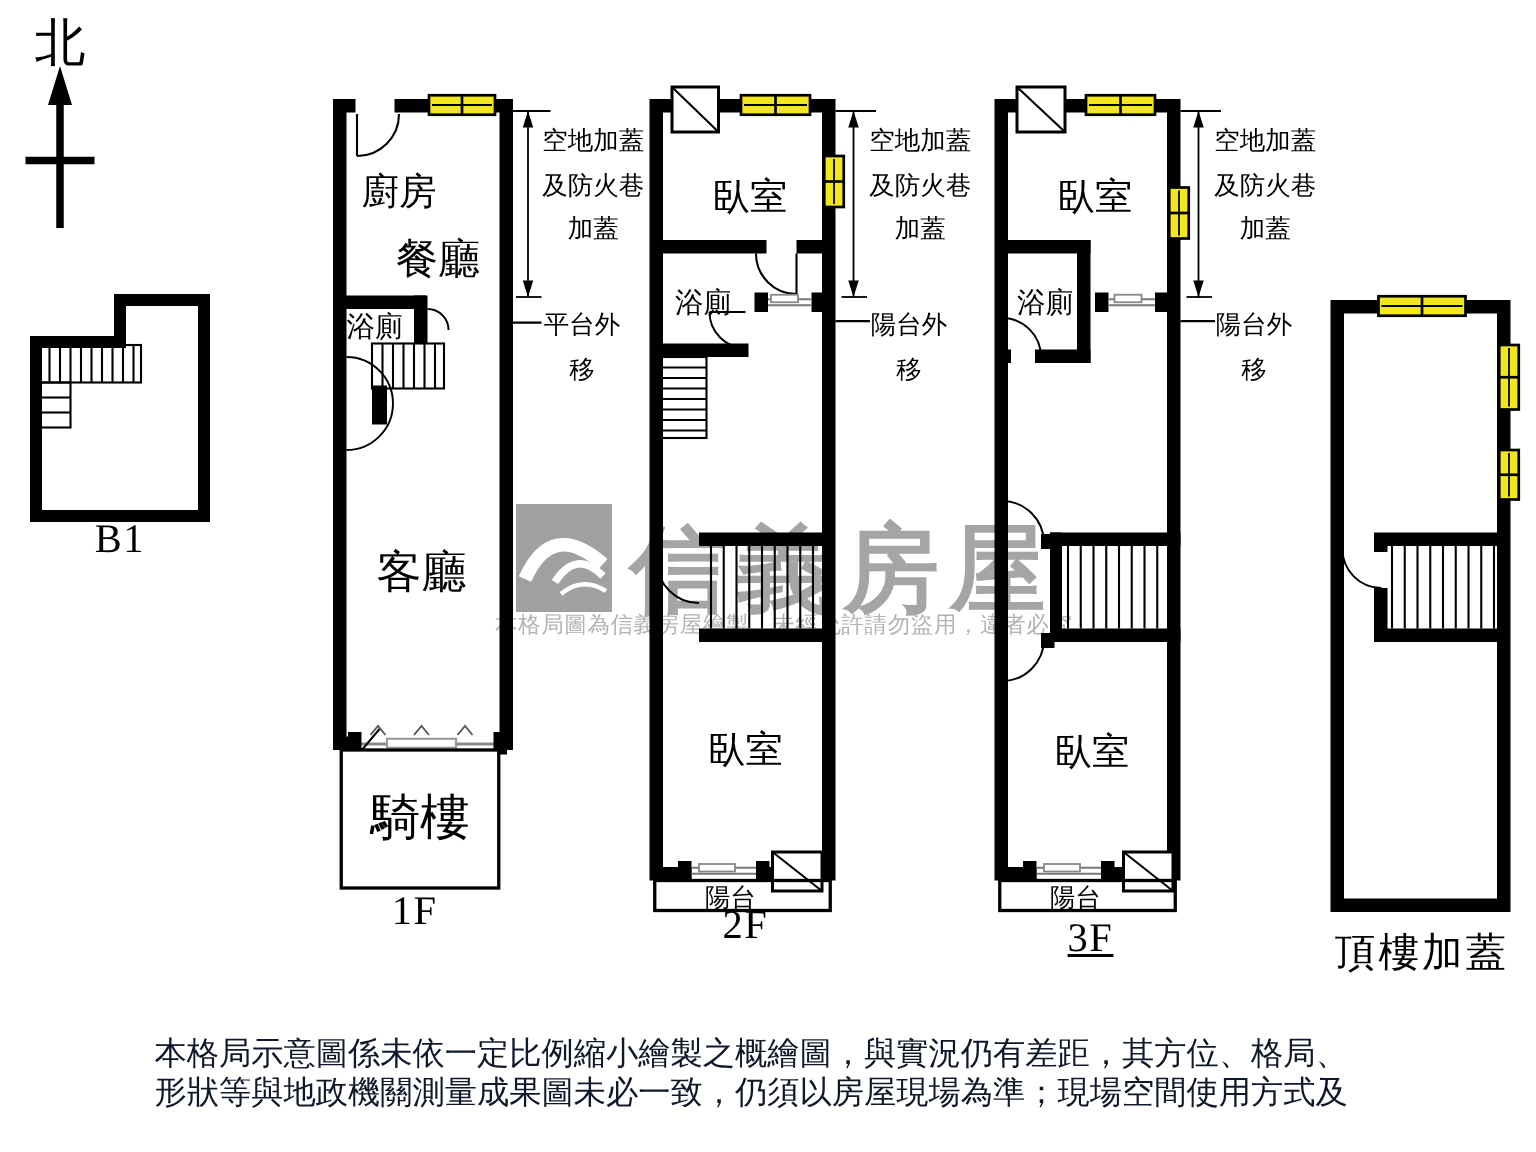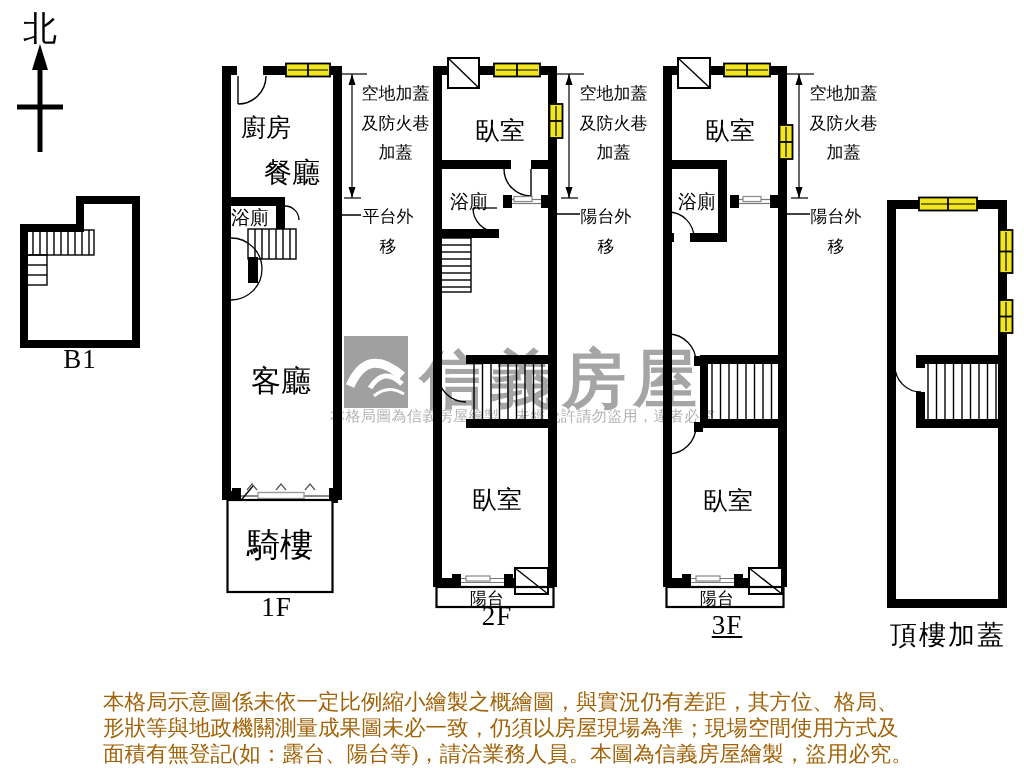--- a/index.html
+++ b/index.html
@@ -11,21 +11,21 @@
   .plan{z-index:2;}
   .wm{z-index:1;}
   .lbl{position:absolute;z-index:3;text-align:center;font-family:"Liberation Serif",serif;}
   .floor-label{font-size:27px;letter-spacing:1px;}
   .annot{position:absolute;z-index:3;font-size:17px;line-height:29.5px;text-align:center;
          font-family:"Liberation Serif",serif;}
   .wm-brand{position:absolute;font-size:64px;letter-spacing:7px;color:#a5a5a5;
             font-weight:bold;white-space:nowrap;}
   .wm-sub{position:absolute;font-size:15px;letter-spacing:0.4px;color:#b2b2b2;white-space:nowrap;}
   .disc{position:absolute;left:103px;width:835px;z-index:3;font-size:21.5px;line-height:26.5px;
-        font-family:"Liberation Serif",serif;color:#a16207;}
+        font-family:"Liberation Serif",serif;color:#0f172a;}
 </style>
 </head>
 <body>
 
 <div id="stage">
 
   <div class="wm abs" style="left:0;top:0;">
     <svg class="abs" style="left:344px;top:336px;" width="64" height="72" viewBox="0 0 64 72">
       <rect x="0" y="0" width="64" height="72" fill="#a0a0a0"></rect>
       <path d="M6 50 Q24 10 58 40" stroke="#fff" stroke-width="9" fill="none"></path>
@@ -335,15 +335,14 @@
           <line x1="987.5" y1="364" x2="987.5" y2="419"></line>
         <line x1="996" y1="364" x2="996" y2="419"></line>
       </g>
     </g>
     <path d="M895 366 A26 26 0 0 0 921 392" fill="none" stroke="#000" stroke-width="1.3"></path>
   </svg>
   <div class="lbl" style="left:884px;top:617px;width:128px;font-size:27px;letter-spacing:2px;">頂樓加蓋</div>
 
   <div class="disc" style="top:689px;">本格局示意圖係未依一定比例縮小繪製之概繪圖，與實況仍有差距，其方位、格局、</div>
   <div class="disc" style="top:715px;">形狀等與地政機關測量成果圖未必一致，仍須以房屋現場為準；現場空間使用方式及</div>
-  <div class="disc" style="top:741px;">面積有無登記(如：露台、陽台等)，請洽業務人員。本圖為信義房屋繪製，盜用必究。</div>
 
 </div>
 
 </body></html>

